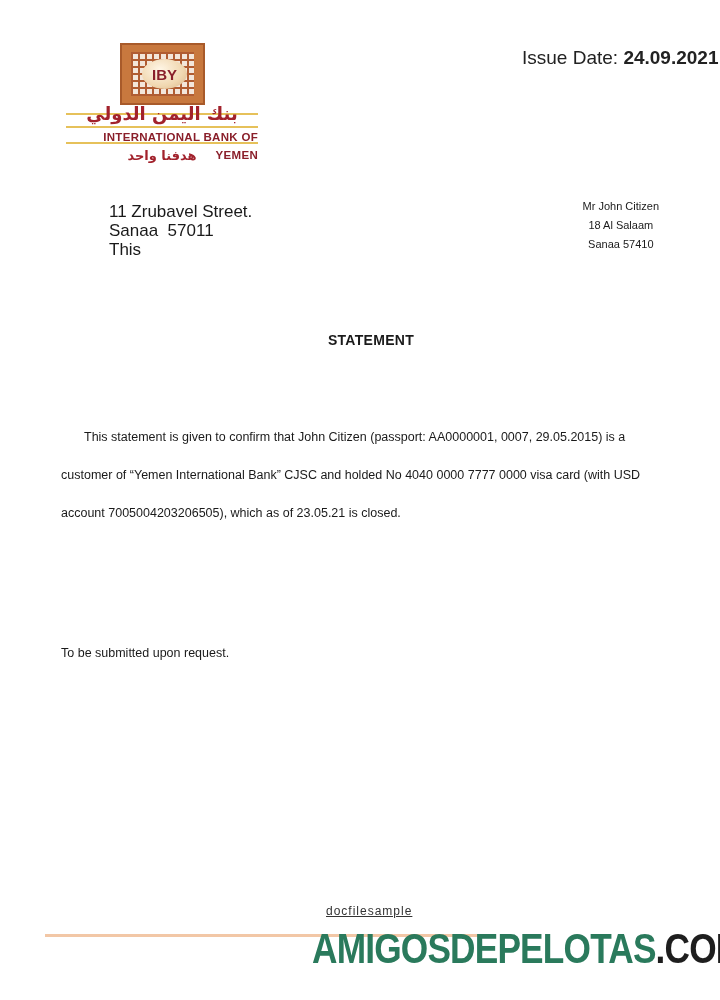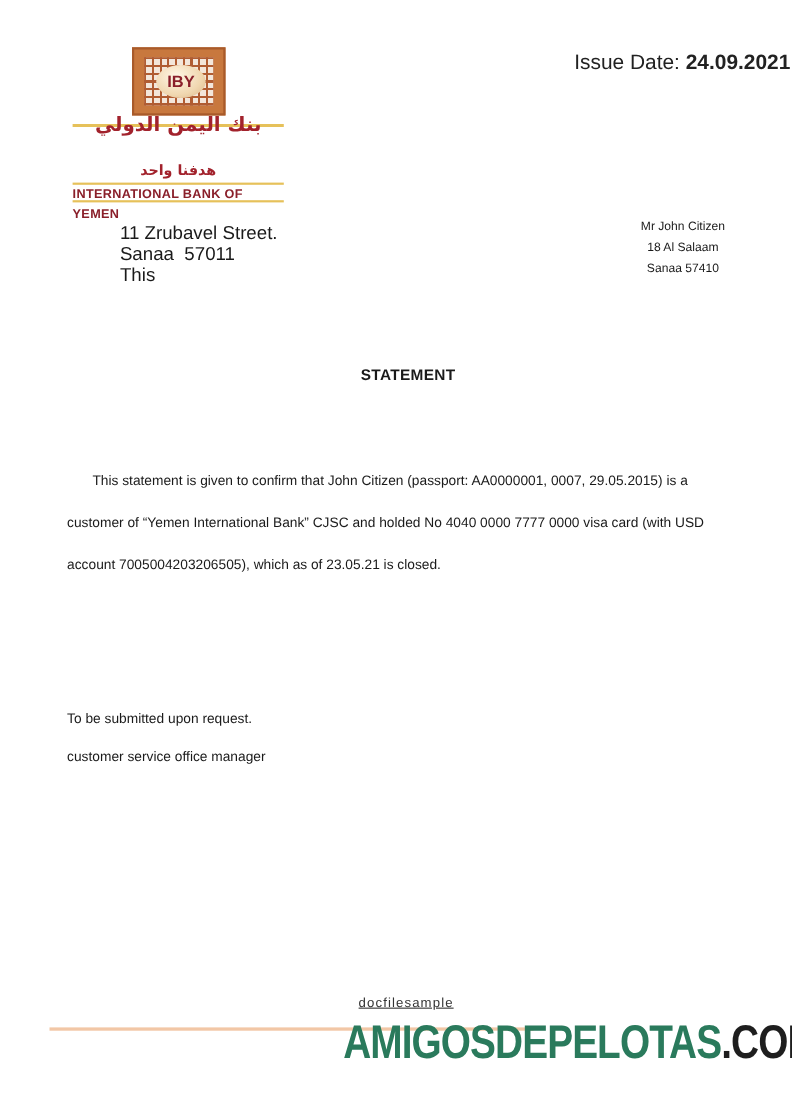--- a/index.html
+++ b/index.html
@@ -26,24 +26,24 @@
     display: flex; align-items: center; justify-content: center;
     font-weight: bold; font-size: 15px; color: #8a1f2a; letter-spacing: 0px;
   }
   .logo-arabic {
     left: 66px; top: 104px; width: 192px; height: 20px; text-align: center;
     font-family: "DejaVu Sans", sans-serif; font-weight: bold; font-size: 18px; color: #a2222c;
     line-height: 20px;
     background: linear-gradient(180deg, transparent 0 45%, #e6c15a 45% 55%, transparent 55%);
   }
   .logo-english {
-    left: 66px; top: 126px; width: 192px; height: 18px; text-align: left;
+    left: 66px; top: 126px; width: 192px; height: 18px; text-align: right;
     font-family: "Liberation Sans", sans-serif; font-weight: bold; font-size: 11.5px; color: #8a1f2a;
     line-height: 18px; letter-spacing: 0.3px;
-    border-top: 2px solid #e6c15a; border-bottom: 2px solid #e6c15a; box-sizing: border-box; margin-top: 40px;
+    border-top: 2px solid #e6c15a; border-bottom: 2px solid #e6c15a; box-sizing: border-box;
   }
   .logo-slogan {
     left: 66px; top: 148px; width: 192px; text-align: center;
     font-family: "DejaVu Sans", sans-serif; font-weight: bold; font-size: 13px; color: #a2222c;
   }
   .issue { left: 522px; top: 47px; font-size: 19px; color: #222; }
   .issue b { font-weight: bold; }
   .addr-left { left: 61px; top: 202px; font-size: 17px; line-height: 19px; margin-left: 48px; }
   .addr-right { right: 61px; top: 197px; font-size: 11px; line-height: 19px; text-align: center; }
   .title { left: 0; width: 742px; top: 332px; text-align: center; font-weight: bold; font-size: 14px; letter-spacing: 0.3px; }
@@ -88,21 +88,20 @@
 </div>
 
 <div class="abs title">STATEMENT</div>
 
 <div class="abs para">
   <span class="indent"></span><span>This statement is given to confirm that John Citizen (passport: AA0000001, 0007, 29.05.2015) is a customer of “Yemen International Bank” CJSC and holded No 4040 0000 7777 0000 visa card (with USD account 7005004203206505), which as of 23.05.21 is closed.</span>
 </div>
 
 <div class="abs closing">
   <div>To be submitted upon request.</div>
-  <div>customer service office manager</div>
 </div>
 
 <div class="abs footer-line"></div>
 <div class="abs footer-text">docfilesample</div>
 
 <div class="abs watermark">
   <span class="wm-green">AMIGOSDEPELOTAS</span><span class="wm-dark">.COM</span>
 </div>
 
 </body></html>

